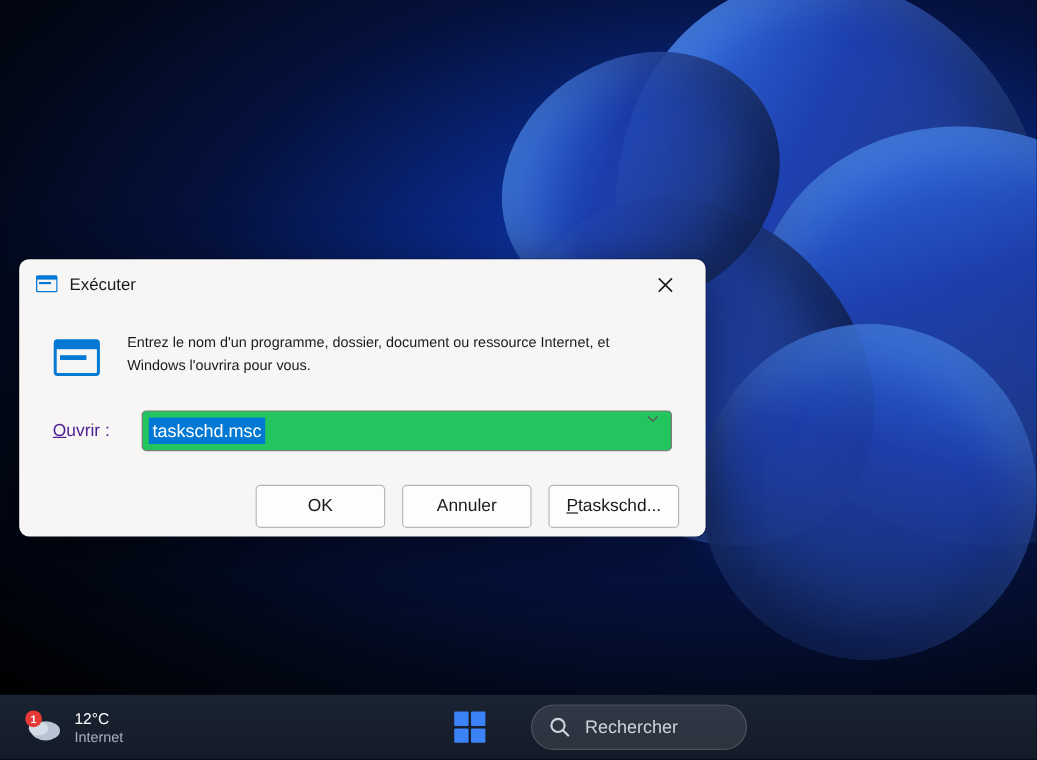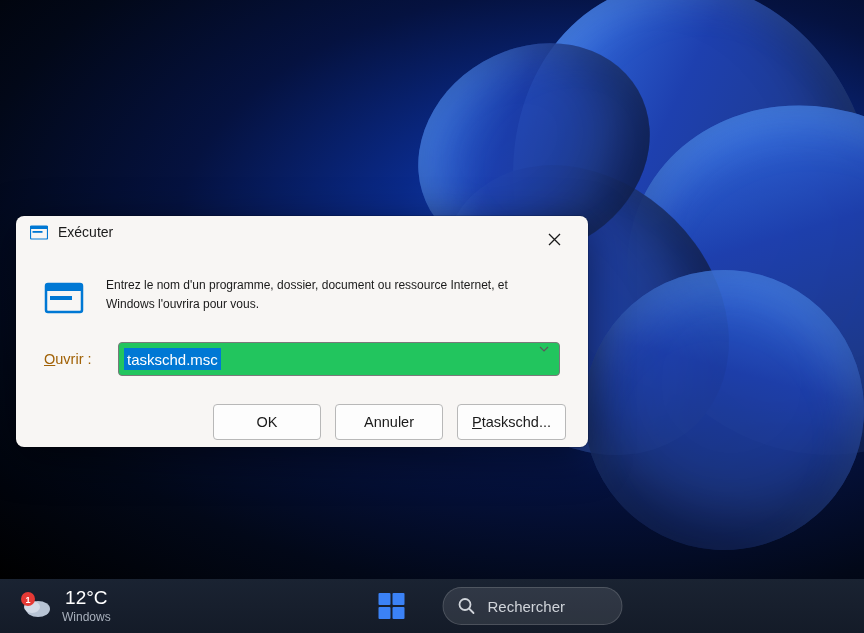--- a/index.html
+++ b/index.html
@@ -45,20 +45,21 @@
       position: absolute;
       left: 16px;
       top: 216px;
       width: 572px;
       background: #f8f6f4;
       border-radius: 8px;
       box-shadow: 0 10px 40px rgba(0,0,0,0.5), 0 0 0 1px rgba(0,0,0,0.15);
     }
     .titlebar {
       display: flex;
+      align-items: center;
       padding: 8px 12px 4px 14px;
       height: 38px;
     }
     .titlebar-icon {
       width: 18px;
       height: 18px;
       margin-right: 10px;
     }
     .titlebar-text {
       flex: 1;
@@ -94,21 +95,21 @@
     }
 
     .input-row {
       display: flex;
       align-items: center;
       padding: 14px 28px 4px 28px;
       gap: 14px;
     }
     .input-label {
       font-size: 14.5px;
-      color: #a16207;
+      color: #4c1d95;
       min-width: 60px;
     }
     .input-label .underline {
       text-decoration: underline;
     }
     .combo {
       flex: 1;
       position: relative;
       border: 1px solid #7a7a7a;
       border-radius: 4px;
@@ -191,21 +192,21 @@
     .weather-icon {
       position: relative;
       width: 32px;
       height: 30px;
     }
     .weather-text {
       display: flex;
       flex-direction: column;
       line-height: 1.2;
     }
-    .weather-temp { color: #fff; font-size: 19px; text-align: center; }
+    .weather-temp { color: #fff; font-size: 13px; }
     .weather-cond { color: #a8b0bc; font-size: 12px; }
 
     .taskbar-center {
       position: absolute;
       left: 50%;
       transform: translateX(-50%);
       display: flex;
       align-items: center;
       gap: 16px;
       height: 100%;
@@ -319,21 +320,21 @@
     <div class="weather-icon">
       <svg viewBox="0 0 32 30">
         <ellipse cx="18" cy="18" rx="12" ry="8" fill="#b8c4d4"></ellipse>
         <ellipse cx="12" cy="16" rx="8" ry="6" fill="#d4dce8"></ellipse>
         <circle cx="8" cy="8" r="7" fill="#e53935"></circle>
         <text x="8" y="11.5" font-size="9" fill="#fff" text-anchor="middle" font-weight="600">1</text>
       </svg>
     </div>
     <div class="weather-text">
       <span class="weather-temp">12°C</span>
-      <span class="weather-cond">Windows</span>
+      <span class="weather-cond">Internet</span>
     </div>
   </div>
 
   <div class="taskbar-center">
     <div class="start-button">
       <div class="win-logo">
         <div></div>
           <div></div>
           <div></div>
           <div></div>

